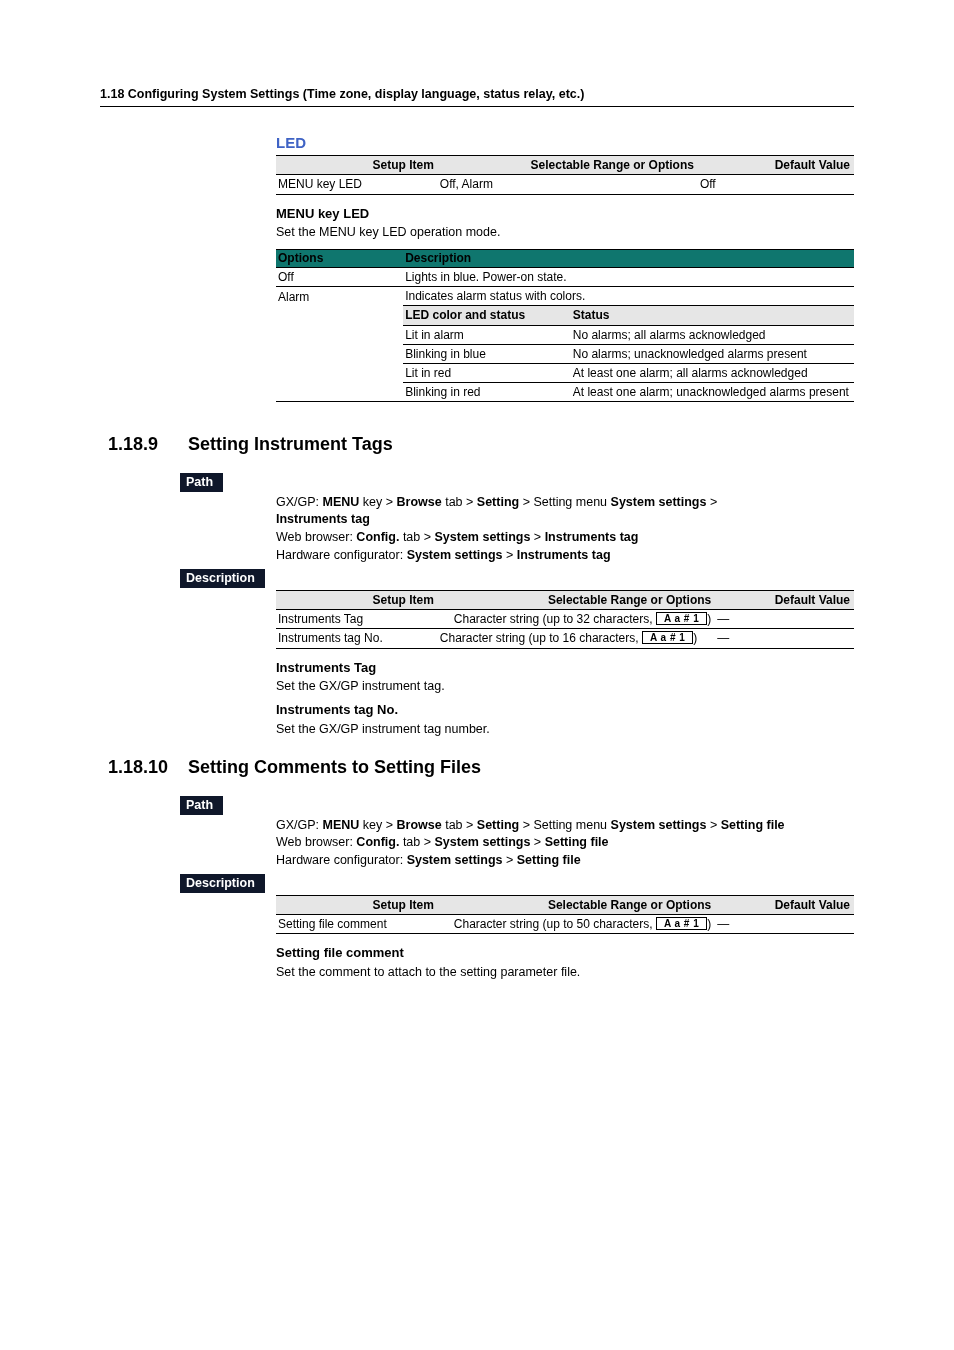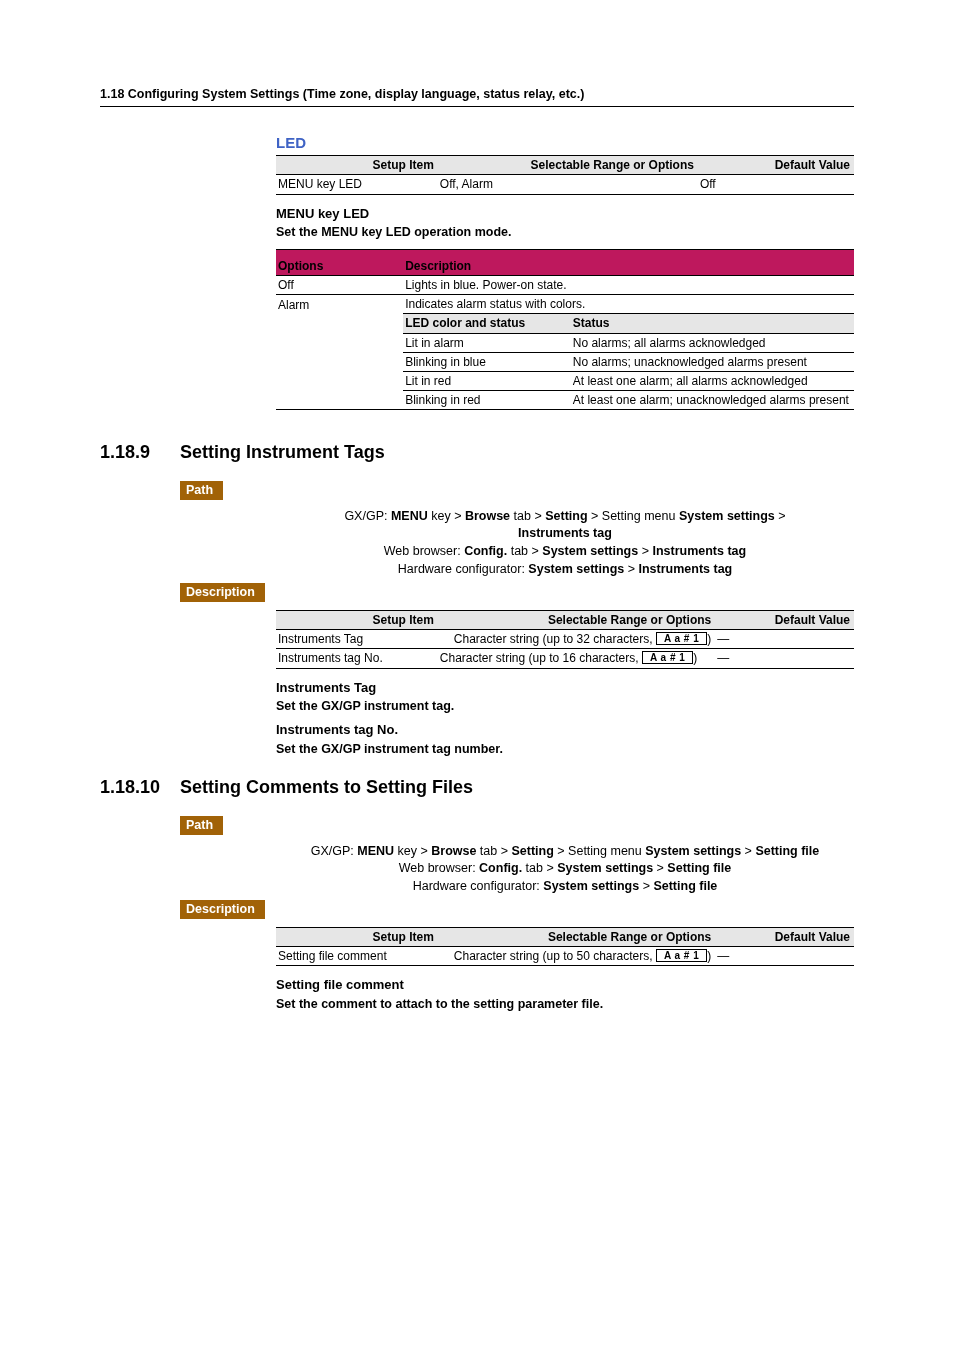--- a/index.html
+++ b/index.html
@@ -54,76 +54,77 @@
     border-bottom: 0.75px solid #000;
     padding: 1px 4px 1px 2px;
     vertical-align: bottom;
   }
   .sub-h {
     font-weight: bold;
     font-size: 13px;
     margin-top: 10px;
     margin-bottom: 2px;
   }
-  .para { margin: 0 0 1px 0; font-weight: bold; }
+  .para { margin: 0 0 1px 0; }
   table.opts {
     border-collapse: collapse;
     width: 100%;
     font-size: 12px;
     margin-top: 8px;
   }
   table.opts th {
     text-align: left;
     font-weight: bold;
-    background: #be185d;
+    background: #0f766e;
     border-top: 1px solid #000;
     border-bottom: 1px solid #000;
-    padding: 8px 4px 1px 2px;
+    padding: 0 4px 1px 2px;
   }
   table.opts td {
     border-bottom: 0.75px solid #000;
     padding: 1px 4px 1px 2px;
   }
   .inner-th {
     font-weight: bold;
     background: #e6e6e6 !important;
     margin-top: 24px;
   }
   .sec-heading-row {
     display: flex;
     align-items: flex-end;
     margin-top: 30px;
     margin-bottom: 12px;
+    margin-left: 8px;
   }
   .sec-num {
     width: 80px;
     font-size: 18px;
     font-weight: bold;
     flex-shrink: 0;
   }
   .sec-title {
     font-size: 18px;
     font-weight: bold;
   }
   .tag-label {
     display: inline-block;
-    background: #a16207;
+    background: #0f172a;
     color: #fff;
     font-weight: bold;
     font-size: 12.5px;
     padding: 1px 10px 1px 6px;
     margin-left: 80px;
     margin-top: 4px;
-    margin-bottom: 8px;
+    margin-bottom: 2px;
   }
   .path-block, .desc-block {
     margin-left: 176px;
     margin-right: 0;
   }
-  .path-block p { margin: 0 0 1px 0; text-align: center; }
+  .path-block p { margin: 0 0 1px 0; }
   .indent-sub { margin-left: 46px; }
   .aabox {
     display: inline-block;
     border: 1px solid #000;
     font-family: Arial, sans-serif;
     font-size: 10px;
     font-weight: bold;
     padding: 0 7px;
     line-height: 11px;
     vertical-align: 1px;

